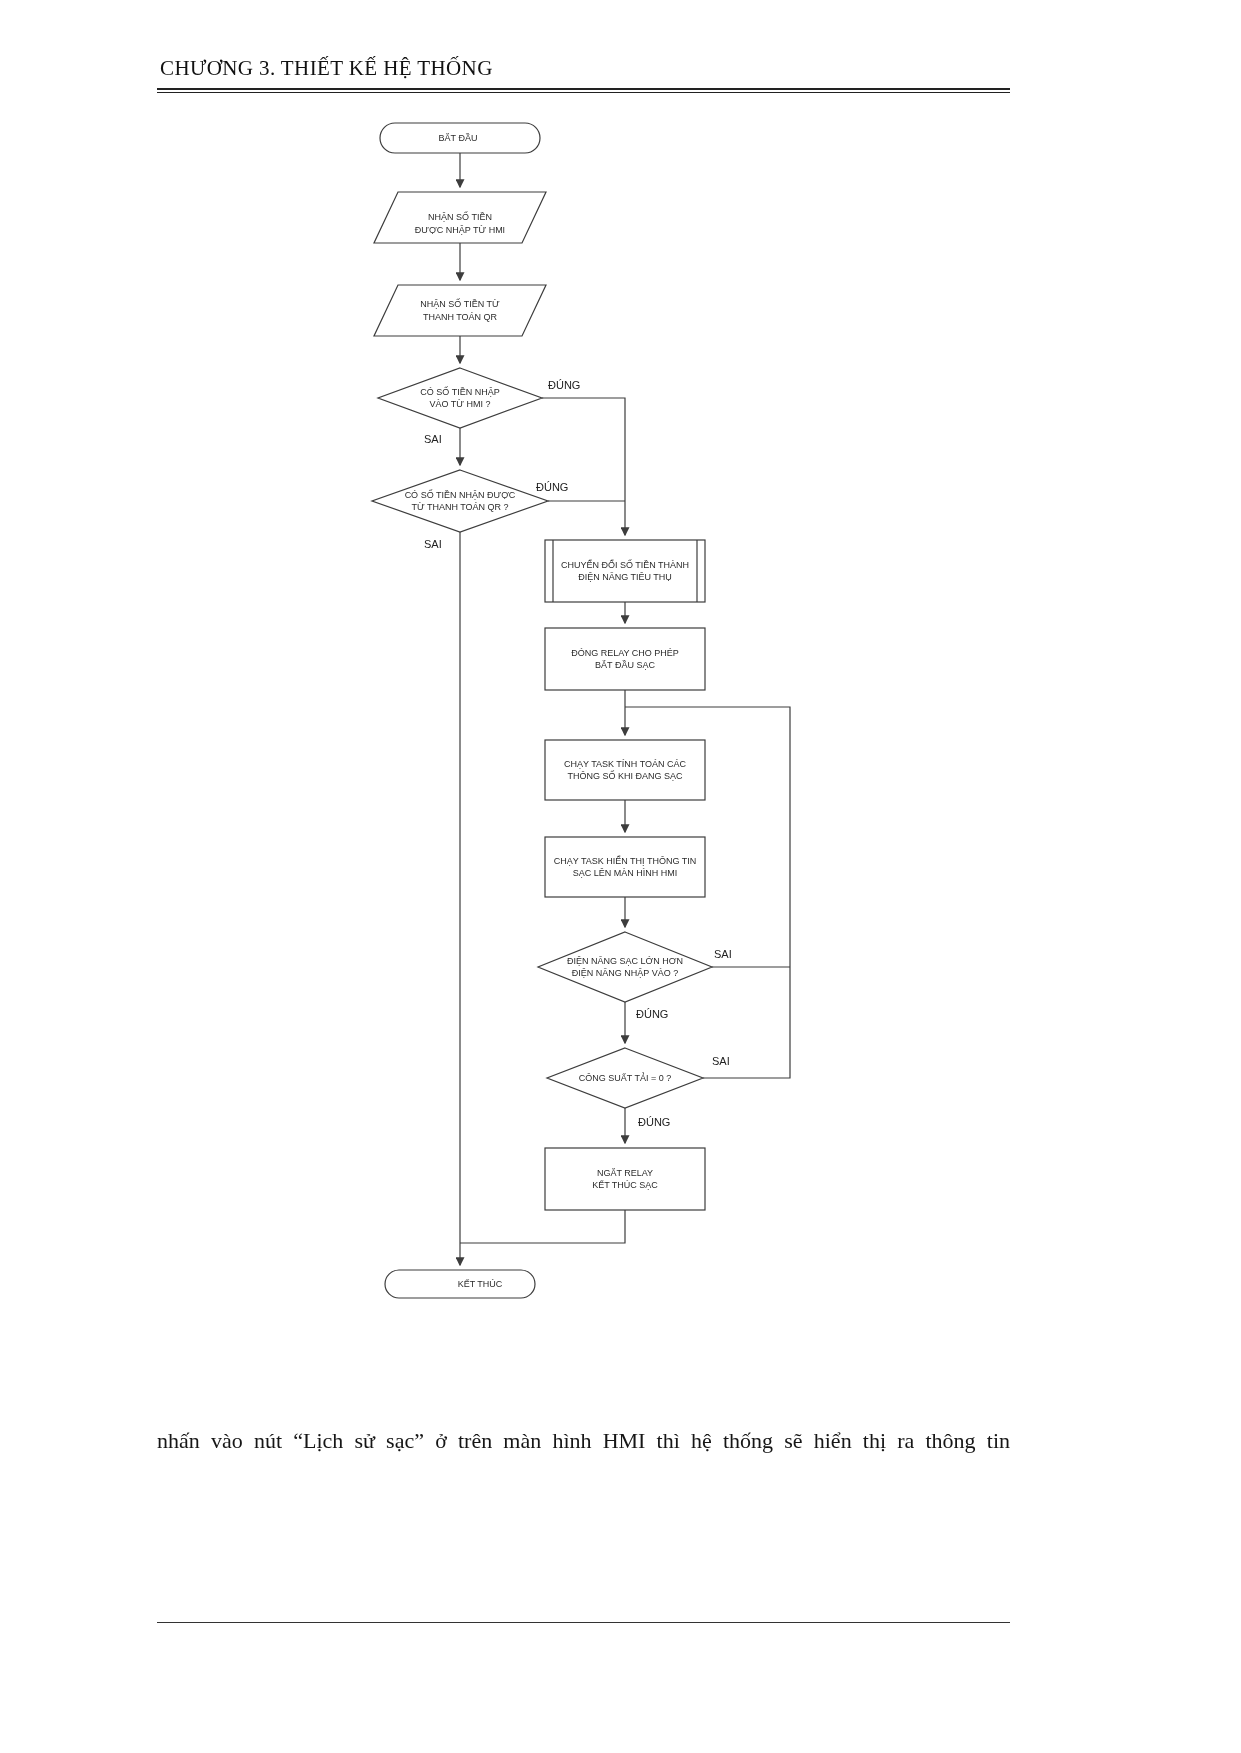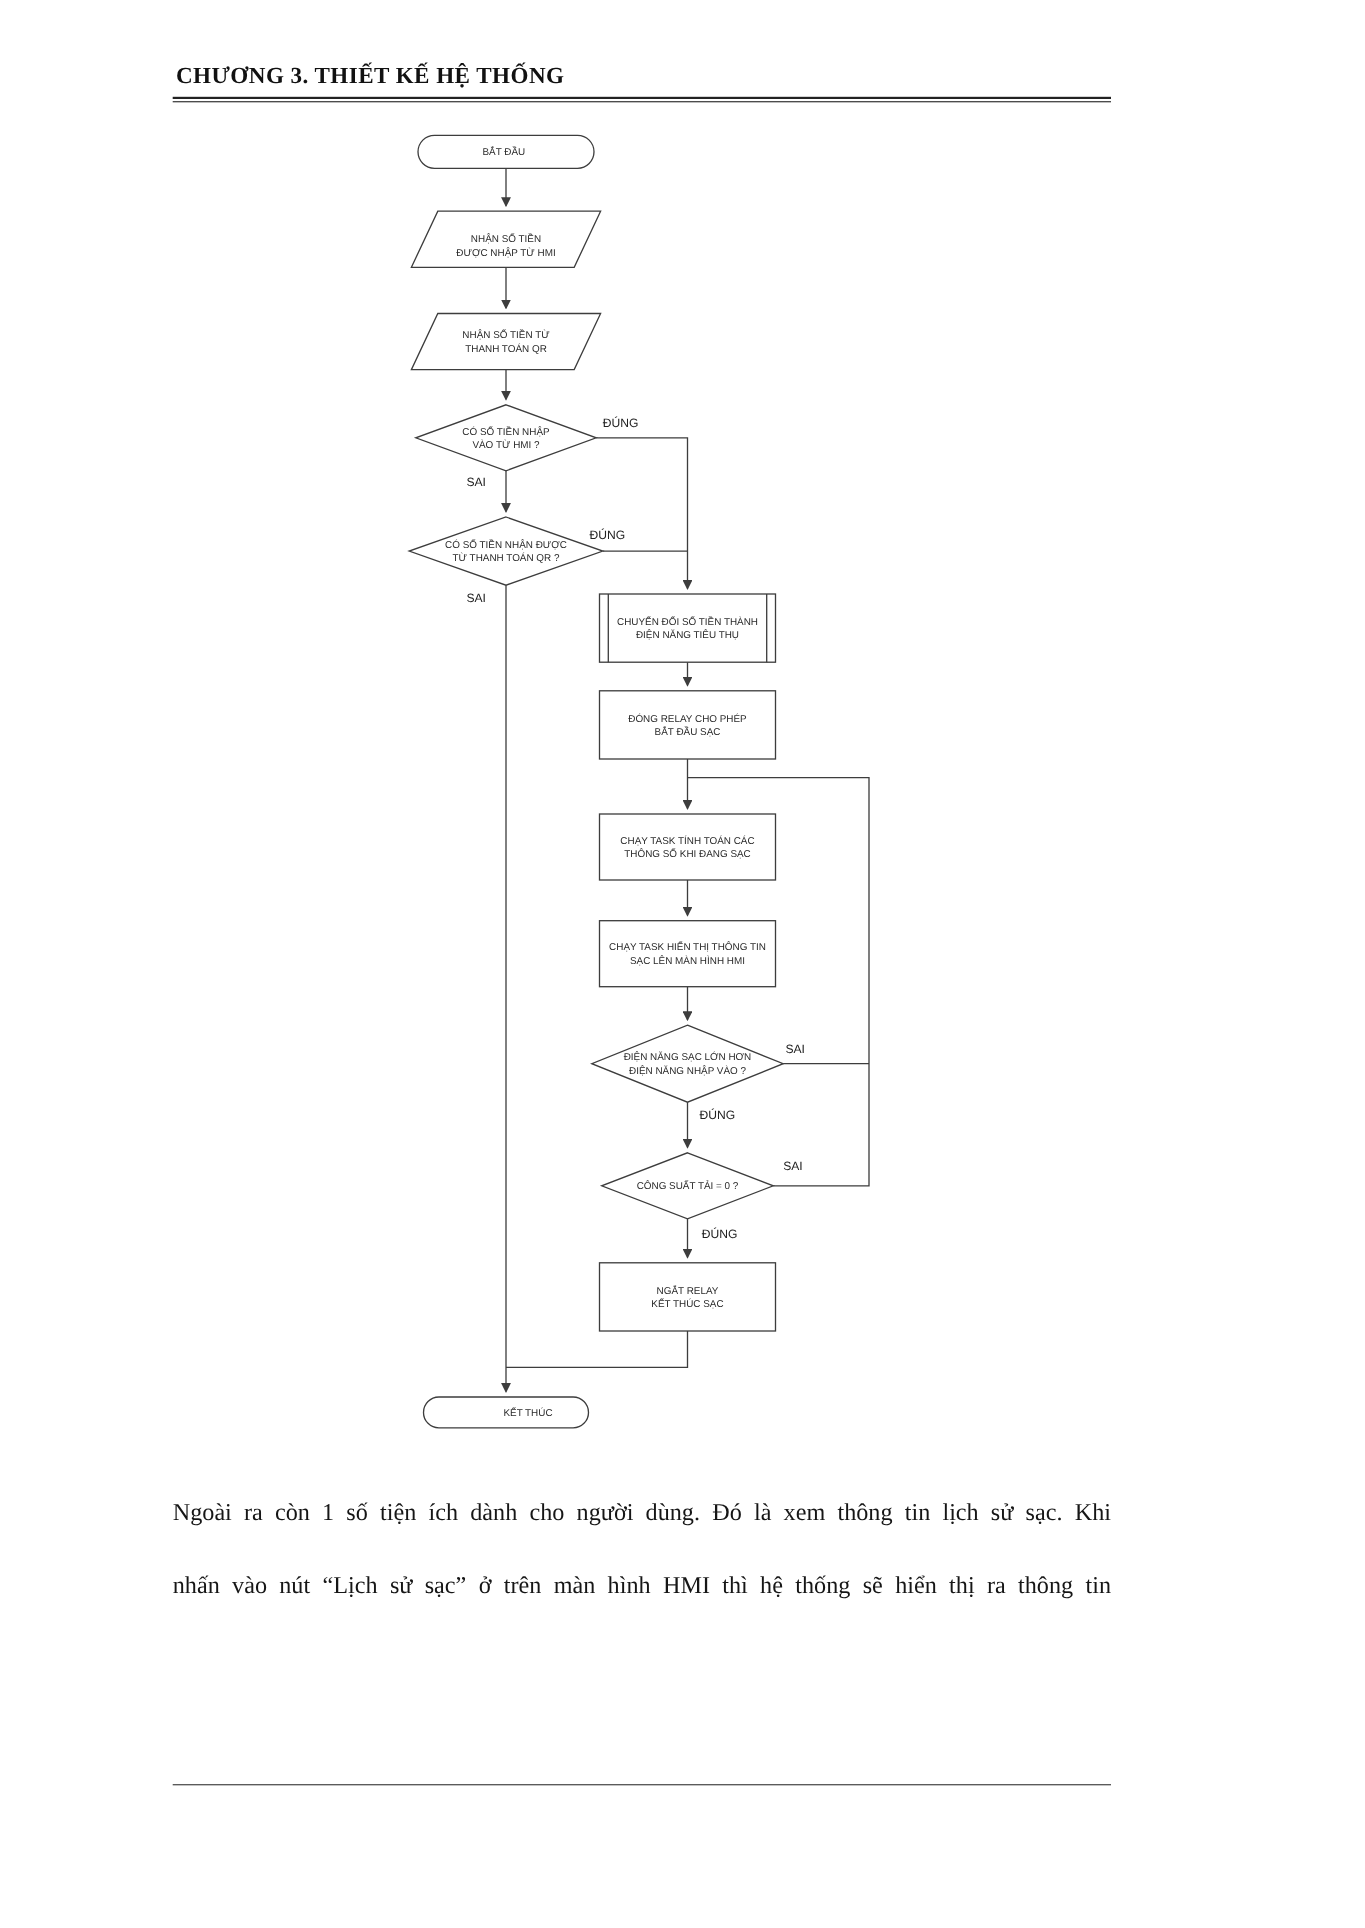--- a/index.html
+++ b/index.html
@@ -12,21 +12,20 @@
     background: #ffffff;
     font-family: "Liberation Serif", serif;
     overflow: hidden;
   }
   .chapter-heading {
     position: absolute;
     left: 160px; top: 56px;
     font-size: 21px;
     color: #111;
     letter-spacing: 0.4px;
-    font-weight: bold;
   }
   .header-rule {
     position: absolute;
     left: 157px; top: 88px;
     width: 853px; height: 5px;
     border-top: 2.5px solid #222;
     border-bottom: 1px solid #222;
   }
   .flowchart-svg { position: absolute; left: 0; top: 0; }
   .node-label {
@@ -167,18 +166,17 @@
     <div class="edge-label" style="left:424px; top:433px;">SAI</div>
     <div class="edge-label" style="left:536px; top:481px;">ĐÚNG</div>
     <div class="edge-label" style="left:424px; top:538px;">SAI</div>
     <div class="edge-label" style="left:714px; top:948px;">SAI</div>
     <div class="edge-label" style="left:636px; top:1008px;">ĐÚNG</div>
     <div class="edge-label" style="left:712px; top:1055px;">SAI</div>
     <div class="edge-label" style="left:638px; top:1116px;">ĐÚNG</div>
   </div>
 
 
-  <div class="body-line body-line-1">Ngoài ra còn 1 số tiện ích dành cho người dùng. Đó là xem thông tin lịch sử sạc. Khi</div>
   <div class="body-line body-line-2">nhấn vào nút “Lịch sử sạc” ở trên màn hình HMI thì hệ thống sẽ hiển thị ra thông tin</div>
 
   <div class="footer-rule"></div>
 
 </div>
 
 </body></html>

